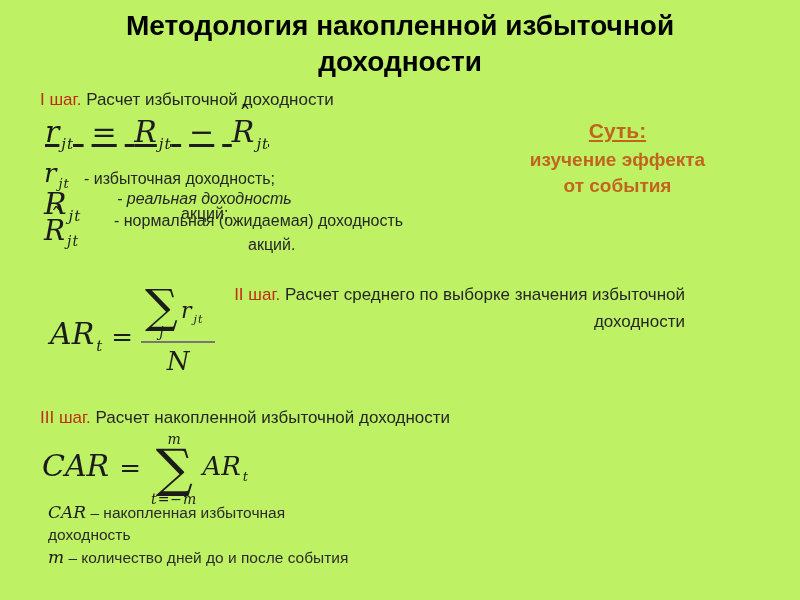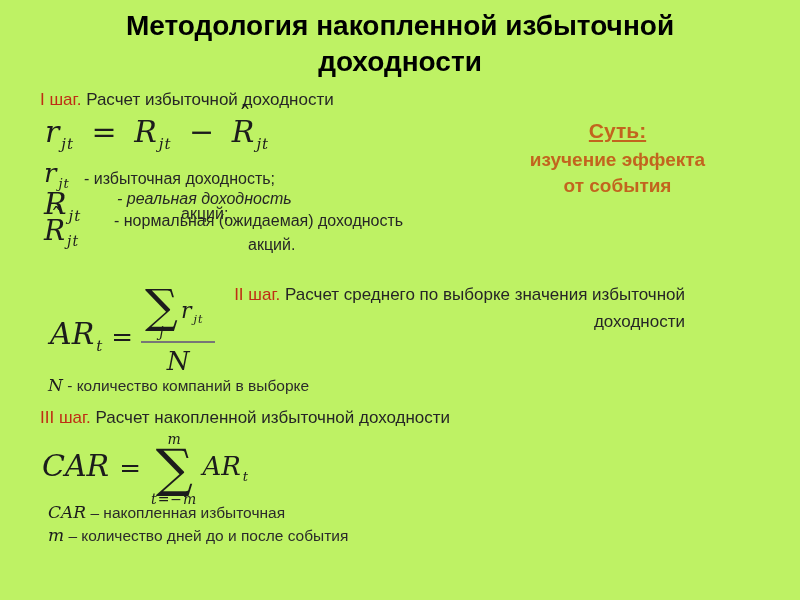--- a/index.html
+++ b/index.html
@@ -19,21 +19,21 @@
   
   .essence{color:#c2641e;font-weight:bold;text-align:center;}
   .essence-title{font-size:21px;text-decoration:underline;margin-bottom:4px;text-align:center;}
   .essence-line{font-size:19px;line-height:26px;}
   
   .fml{font-family:"DejaVu Serif",serif;font-style:italic;color:#1c1c1c;}
   .fsub{font-size:0.5em;font-style:italic;vertical-align:-0.45em;margin-left:2px;letter-spacing:1px;}
   .op{font-style:normal;margin:0 8px;}
   .hatted{position:relative;display:inline-block;}
   .hat{position:absolute;top:-0.48em;left:0.30em;font-size:0.8em;font-style:normal;}
-  .f1{font-size:30px;}
+  .f1{font-size:30px;text-decoration:underline;}
   
   .sym{font-family:"DejaVu Serif",serif;font-style:italic;color:#1c1c1c;}
   .deftext{font-size:16px;color:#262626;white-space:nowrap;}
   
   .f2{display:flex;align-items:flex-start;}
   .f2-lhs{font-size:30px;margin-top:30px;text-align:right;}
   .f2-eq{font-size:26px;font-style:normal;margin:36px 8px 0 8px;}
   .frac{display:inline-flex;flex-direction:column;align-items:center;margin-top:2px;}
   .num{display:flex;align-items:flex-start;border-bottom:2px solid #777;padding:0 12px 1px 4px;}
   .sigma-col{display:flex;flex-direction:column;align-items:center;}
@@ -111,24 +111,20 @@
         <span class="sigma-col">
           <span class="sigma2">∑</span>
           <span class="sig-j">j</span>
         </span>
         <span class="numvar"><span>r</span><span class="fsub">jt</span></span>
       </span>
       <span class="den">N</span>
     </span>
   </div>
 
-  <div class="abs note" style="left:48px;top:375px;">
-    <span class="nsym">N</span>
-    <span>- количество компаний в выборке</span>
-  </div>
 
   <div class="abs step" style="left:40px;top:408px;">
     <span class="step-label">III шаг.</span>
     <span>Расчет накопленной избыточной доходности</span>
   </div>
 
   <div class="abs fml f3" style="left:42px;top:432px;">
     <span class="f3-lhs">CAR</span>
     <span class="f3-eq">=</span>
     <span class="sigma-col">
@@ -137,19 +133,20 @@
       <span class="lim lim-bot">t=−m</span>
     </span>
     <span class="f3-rhs"><span>AR</span><span class="fsub">t</span></span>
   </div>
 
   <div class="abs note note-lines" style="left:48px;top:501px;">
     <div>
       <span class="nsym">CAR</span>
       <span>– накопленная избыточная</span>
     </div>
+    <div>доходность</div>
     <div>
       <span class="nsym">m</span>
       <span>– количество дней до и после события</span>
     </div>
   </div>
 
 </div>
 
 </body></html>

